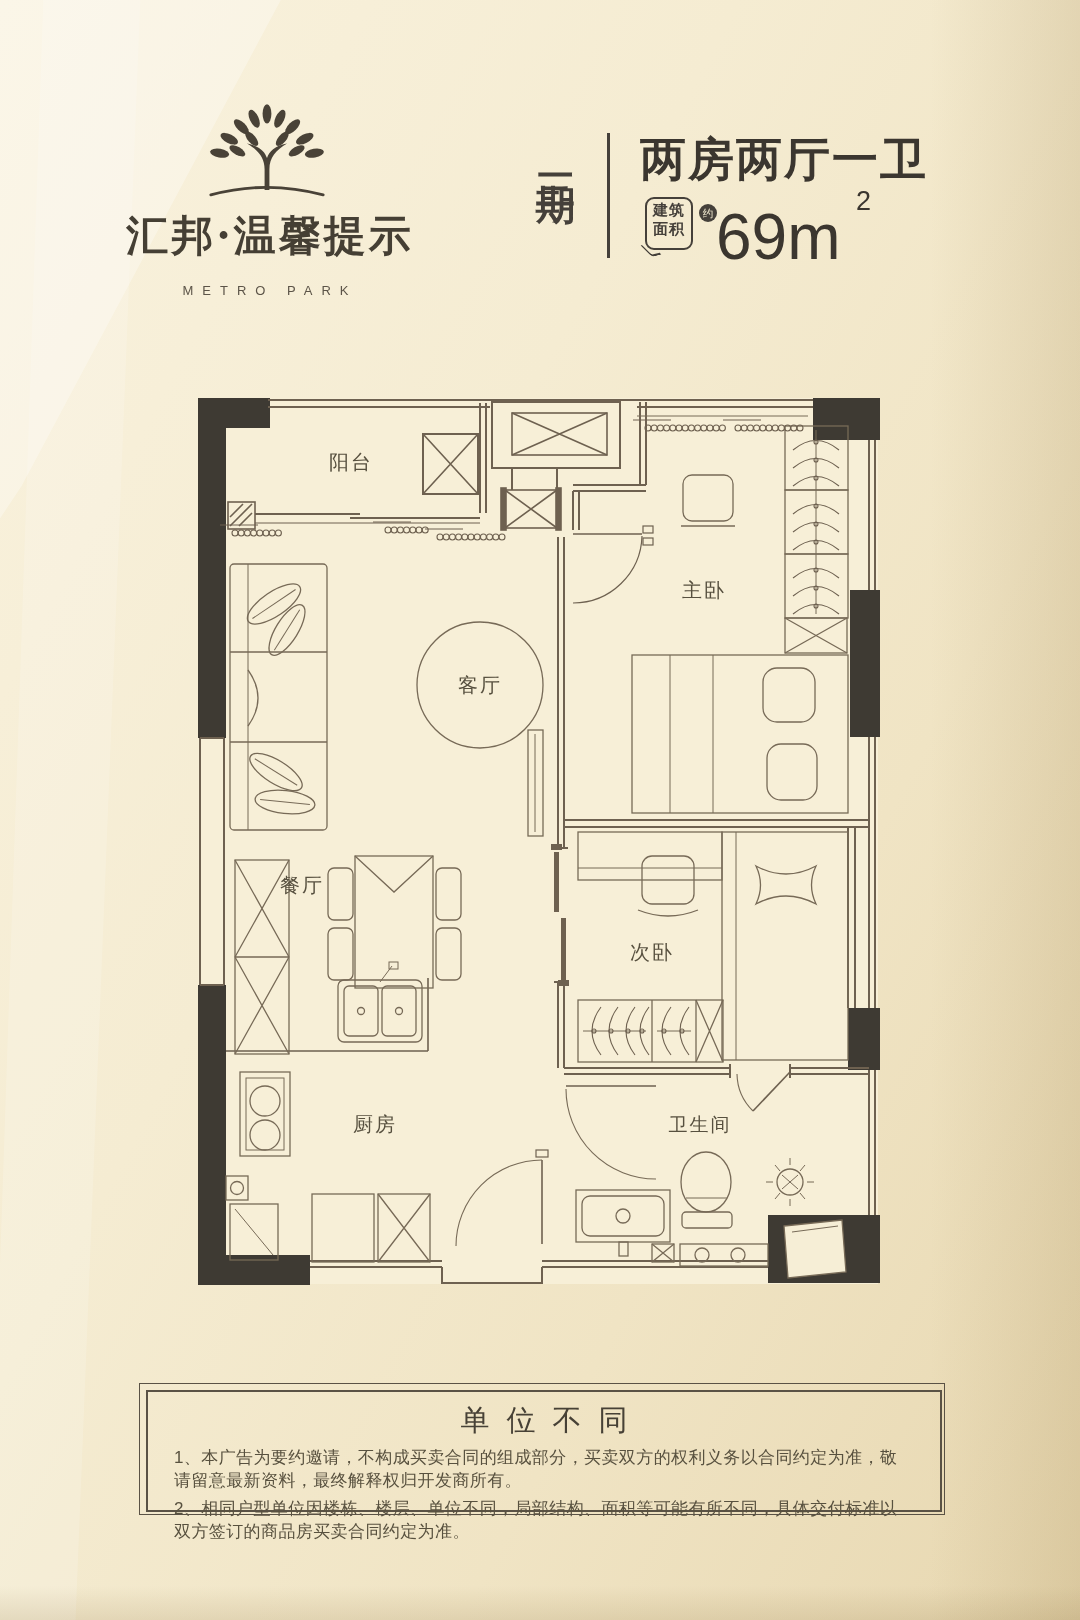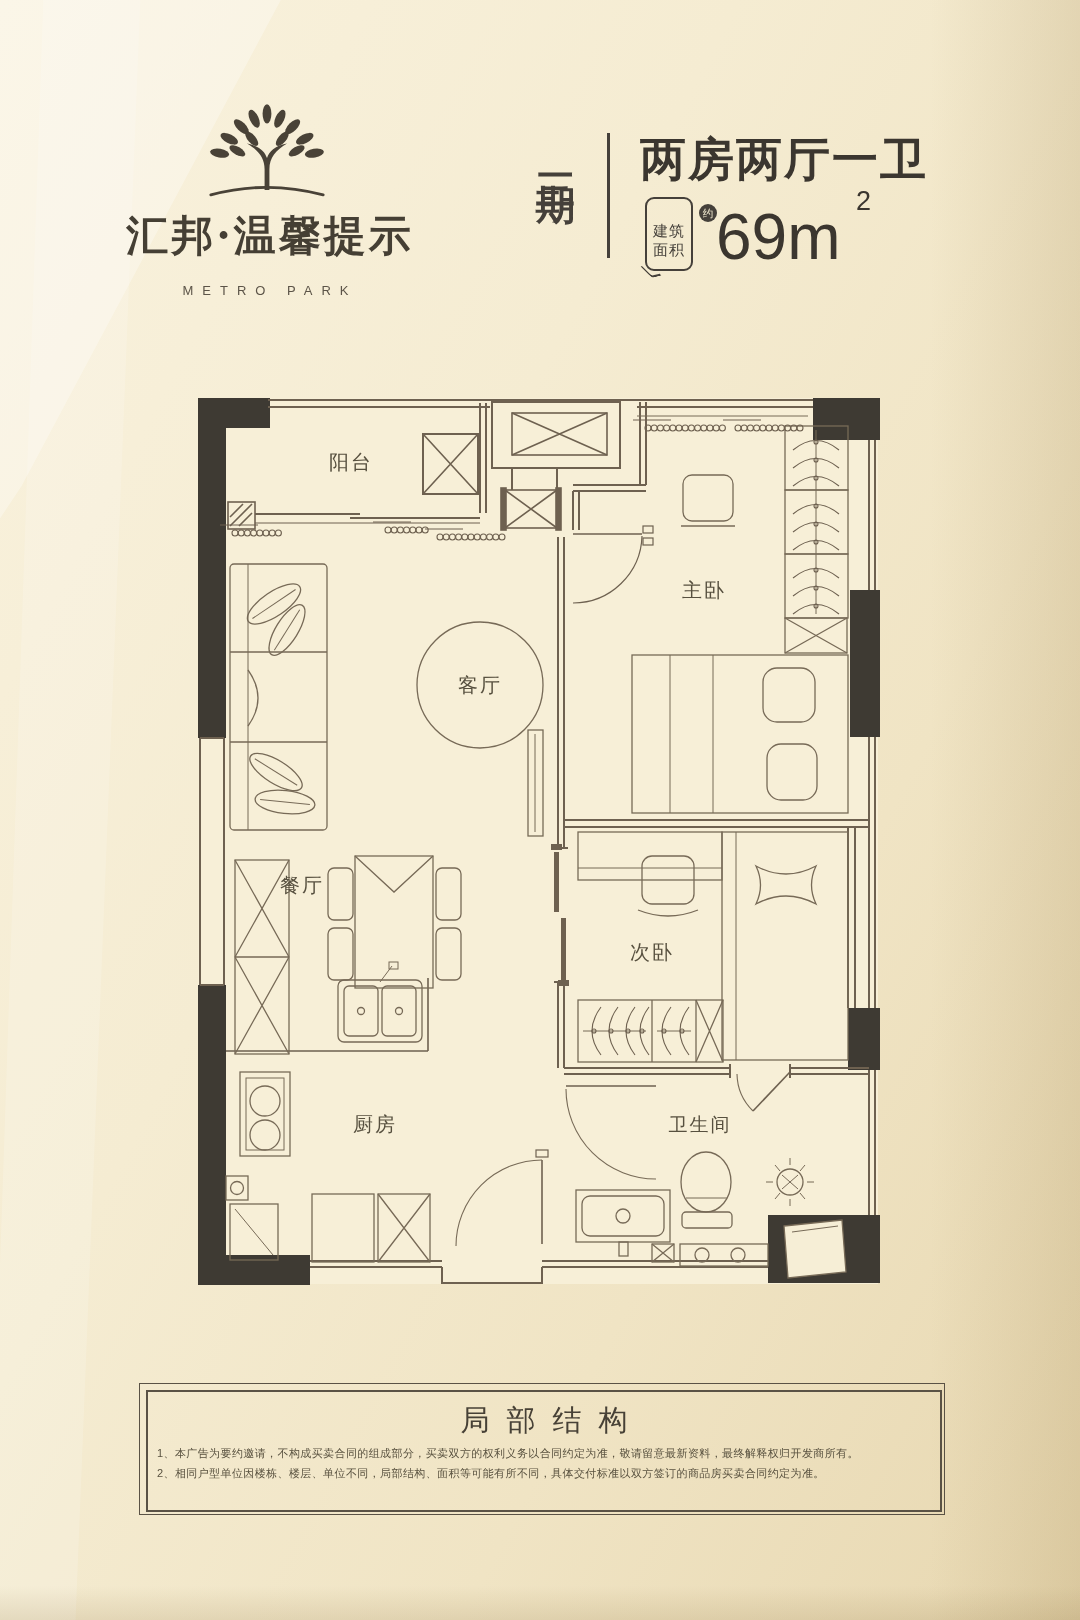--- a/index.html
+++ b/index.html
@@ -22,42 +22,42 @@
             font-size:42px;letter-spacing:3px;color:#453f34;}
   .brand-en{position:absolute;left:105px;top:283px;width:330px;text-align:center;
             font-size:13px;letter-spacing:9px;color:#5c5448;}
   
   .phase{position:absolute;left:534px;top:142px;writing-mode:vertical-rl;text-orientation:upright;
          font-size:40px;font-weight:bold;color:#45403a;letter-spacing:10px;line-height:44px;}
   .hdr-divider{position:absolute;left:607px;top:133px;width:2.5px;height:125px;background:#45403a;}
   .unit-title{position:absolute;left:640px;top:129px;font-size:46px;font-weight:bold;
               letter-spacing:2px;color:#3b362f;}
   .area-box{position:absolute;left:645px;top:197px;width:44px;height:48px;border:2.5px solid #45403a;
-            border-radius:9px;color:#45403a;font-size:15px;font-weight:normal;line-height:19px;
-            text-align:center;padding-top:22px;letter-spacing:1px;}
+            border-radius:9px;color:#45403a;font-size:15px;font-weight:bold;line-height:19px;
+            text-align:center;padding-top:1px;letter-spacing:1px;}
   .area-box::after{content:"";position:absolute;left:-2px;bottom:-8px;width:10px;height:10px;
             border-left:2.5px solid #45403a;border-bottom:2.5px solid #45403a;
             transform:skewX(38deg) rotate(-12deg);border-radius:0 0 0 4px;}
   .approx-circle{position:absolute;left:699px;top:204px;width:18px;height:18px;border-radius:50%;
             background:#45403a;color:#f5ecd2;font-size:10.5px;line-height:18px;text-align:center;}
   .area-value{position:absolute;left:716px;top:200px;font-size:64px;font-weight:500;color:#3b362f;}
   .area-sup{position:absolute;left:856px;top:186px;font-size:27px;font-weight:500;color:#3b362f;}
   
   .plan{position:absolute;left:190px;top:370px;}
   .plan .room-label{font-size:20px;letter-spacing:2px;fill:#57503f;
         font-family:"Liberation Sans","DejaVu Sans",sans-serif;}
   .plan .lbl-small{font-size:19px;}
   
   .notice{position:absolute;left:146px;top:1390px;width:792px;height:118px;
           border:2px solid #5a5245;}
   .notice::before{content:"";position:absolute;left:-9px;top:-9px;right:-5px;bottom:-5px;
           border:1.5px solid #5a5245;pointer-events:none;}
   .notice-title{margin-top:9px;text-align:center;font-size:29px;letter-spacing:17px;
           text-indent:17px;color:#474136;}
-  .notice-line{margin:5px 26px 0 9px;font-size:11px;color:#58513f;letter-spacing:.4px;}
+  .notice-line{margin:5px 26px 0 26px;font-size:17px;color:#58513f;letter-spacing:.4px;}
 </style>
 </head>
 <body>
 
 <div class="page">
 
   <div class="streak-tl"></div>
   <div class="streak-left"></div>
   <div class="shade-right"></div>
   <div class="shade-bottom"></div>
@@ -361,18 +361,18 @@
     <text class="room-label" x="161" y="99" text-anchor="middle">阳台</text>
     <text class="room-label" x="290" y="322" text-anchor="middle">客厅</text>
     <text class="room-label" x="112" y="522" text-anchor="middle">餐厅</text>
     <text class="room-label" x="185" y="761" text-anchor="middle">厨房</text>
     <text class="room-label" x="514" y="227" text-anchor="middle">主卧</text>
     <text class="room-label" x="462" y="589" text-anchor="middle">次卧</text>
     <text class="room-label lbl-small" x="510" y="761" text-anchor="middle">卫生间</text>
   </svg>
 
   <div class="notice">
-    <div class="notice-title">局部结构</div>
+    <div class="notice-title">单位不同</div>
     <div class="notice-line">1、本广告为要约邀请，不构成买卖合同的组成部分，买卖双方的权利义务以合同约定为准，敬请留意最新资料，最终解释权归开发商所有。</div>
     <div class="notice-line">2、相同户型单位因楼栋、楼层、单位不同，局部结构、面积等可能有所不同，具体交付标准以双方签订的商品房买卖合同约定为准。</div>
   </div>
 
 </div>
 
 </body></html>

